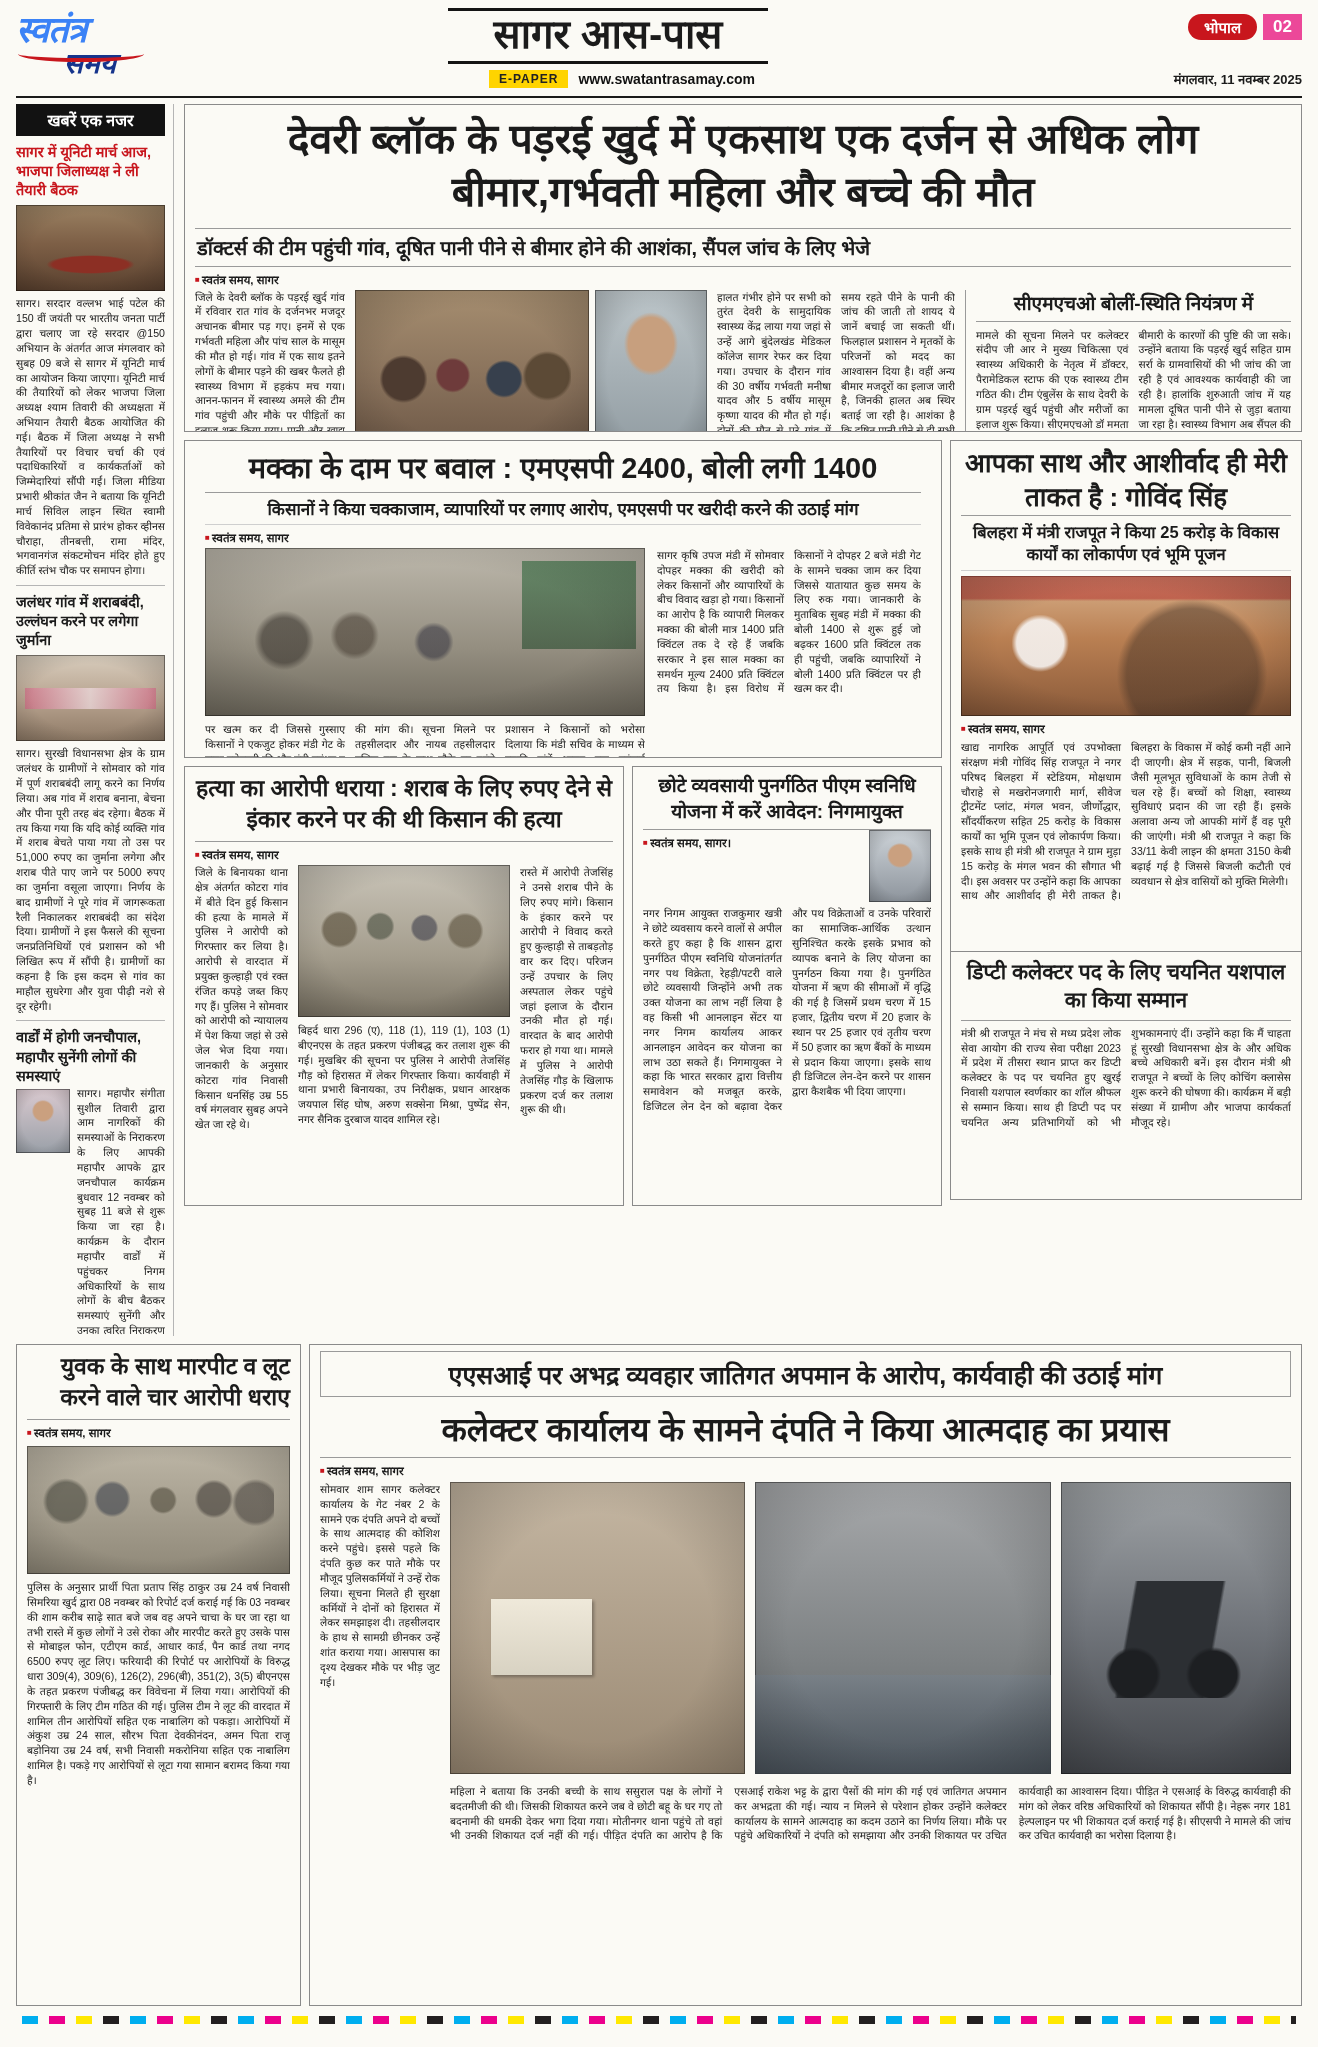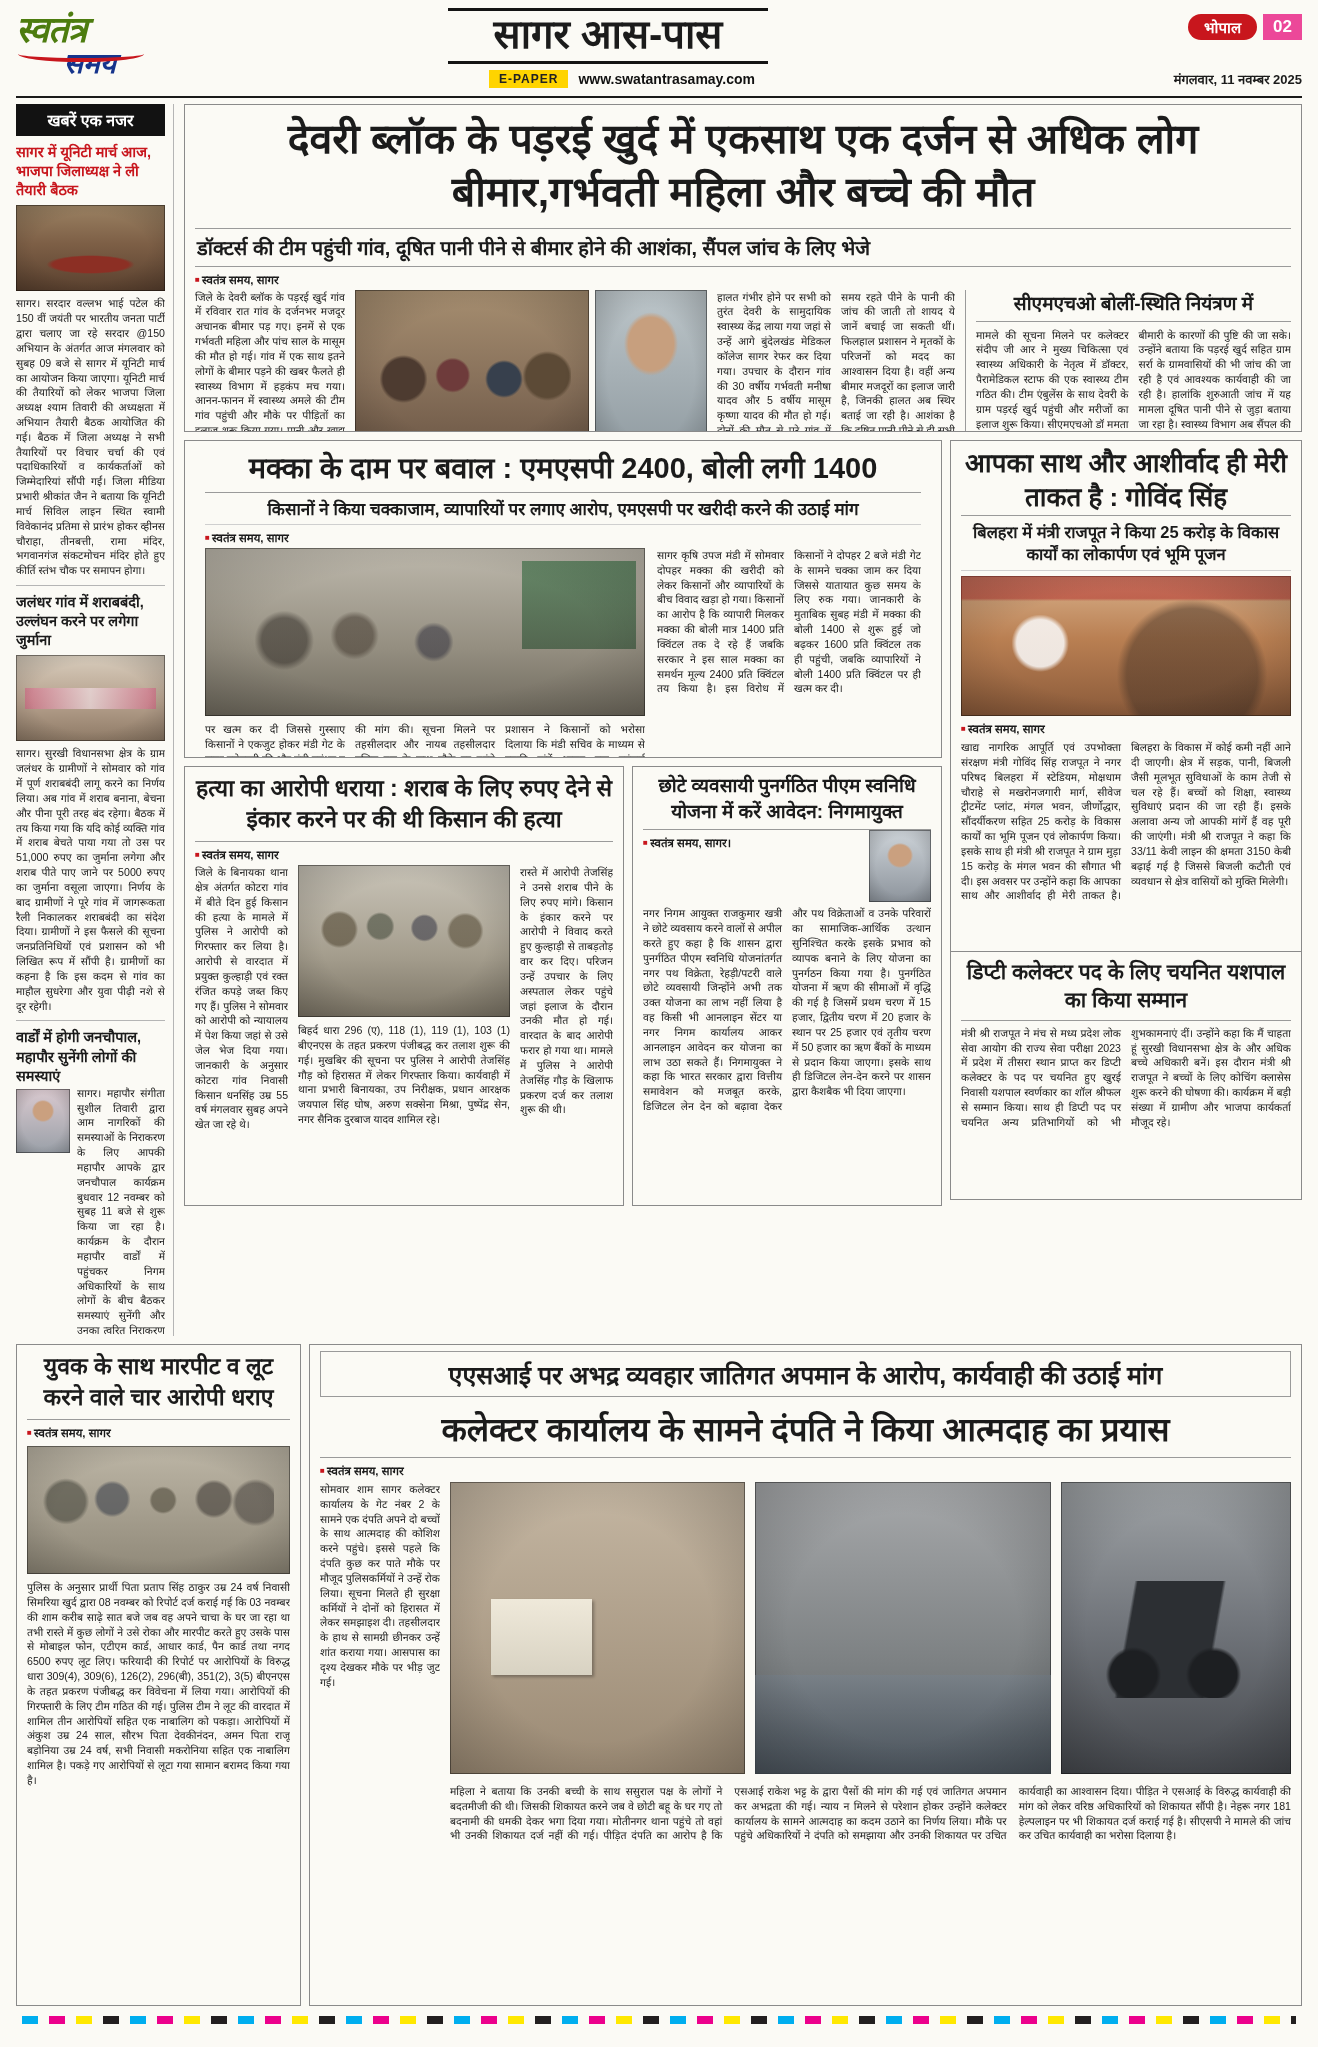--- a/index.html
+++ b/index.html
@@ -4,21 +4,21 @@
 <style>
   * { margin:0; padding:0; box-sizing:border-box; }
   html,body { background:#cfcfcf; }
   body { font-family:"Liberation Sans","DejaVu Sans",sans-serif; }
   .page { width:1318px; height:2047px; margin:0 auto; background:#fbfaf5; color:#1b1b1b;
           padding:6px 16px 0; overflow:hidden; position:relative; }
 
   
   .masthead { display:flex; gap:12px; border-bottom:2px solid #1a1a1a; padding-bottom:4px; height:92px; }
   .logo { width:158px; position:relative; padding-top:6px; }
-  .logo-top { font-size:36px; font-weight:800; font-style:italic; color:#4d7c0f; line-height:1; letter-spacing:-1px; }
+  .logo-top { font-size:36px; font-weight:800; font-style:italic; color:#3b82f6; line-height:1; letter-spacing:-1px; }
   .logo-bottom { font-size:28px; font-weight:800; font-style:italic; color:#16348c; line-height:1; margin:2px 0 0 48px; }
   .logo-swoosh { position:absolute; left:2px; top:40px; width:126px; height:16px;
                  border-bottom:4px solid #c8161d; border-radius:50%; }
   .mast-center { flex:1; display:flex; flex-direction:column; align-items:center; padding-top:2px; }
   .section-title { font-size:40px; font-weight:800; line-height:1.15; padding:0 46px 4px;
                    border-top:3px solid #141414; border-bottom:3px solid #141414; }
   .epaper-row { margin-top:6px; display:flex; align-items:center; gap:10px; }
   .epaper-chip { background:#ffd400; color:#222; font-weight:800; font-size:12px; letter-spacing:1px; padding:2px 10px;margin-left:28px; }
   .website { font-weight:800; font-size:14px; color:#111; }
   .mast-right { width:260px; display:flex; flex-direction:column; align-items:flex-end; justify-content:space-between; padding:8px 0 4px; }
@@ -129,21 +129,21 @@
                    radial-gradient(circle at 70% 70%,rgba(60,45,35,.45) 0 26%,transparent 30%); }
   .govind-body { margin-top:4px; height:252px; }
   .deputy { border:1px solid #8a8a8a; border-top:none; padding:6px 10px; height:248px; overflow:hidden; }
   .deputy-headline { font-size:21px; font-weight:800; text-align:center; line-height:1.35;
                      border-bottom:1px solid #9a9a9a; padding-bottom:5px; }
   .deputy-body { margin-top:5px; height:180px; }
 
   
   .bottom-grid { display:grid; grid-template-columns:285px 1fr; gap:8px; margin-top:8px; height:662px; }
   .loot { border:1px solid #8a8a8a; padding:6px 10px; overflow:hidden; }
-  .loot-headline { font-size:23px; font-weight:800; text-align:center; line-height:1.35;
+  .loot-headline { font-size:23px; font-weight:800; text-align:right; line-height:1.35;
                    border-bottom:1px solid #9a9a9a; padding-bottom:6px; }
   .loot-photo { height:128px; margin:6px 0; background:linear-gradient(180deg,#bdb6a6 0%,#8f8878 100%); }
   .loot-photo::before { content:""; position:absolute; left:6%; top:24%; width:88%; height:48%;
         background:radial-gradient(circle at 10% 40%,rgba(70,70,60,.6) 0 9%,transparent 11%),
                    radial-gradient(circle at 30% 36%,rgba(60,65,75,.6) 0 9%,transparent 11%),
                    radial-gradient(circle at 52% 38%,rgba(80,75,60,.6) 0 9%,transparent 11%),
                    radial-gradient(circle at 74% 36%,rgba(65,60,55,.6) 0 9%,transparent 11%),
                    radial-gradient(circle at 92% 42%,rgba(75,70,65,.6) 0 9%,transparent 11%); }
   .strip { border:1px solid #8a8a8a; padding:6px 10px; overflow:hidden; }
   .strip-kicker { font-size:25px; font-weight:800; text-align:center; border:1px solid #9a9a9a; padding:5px 4px; }

